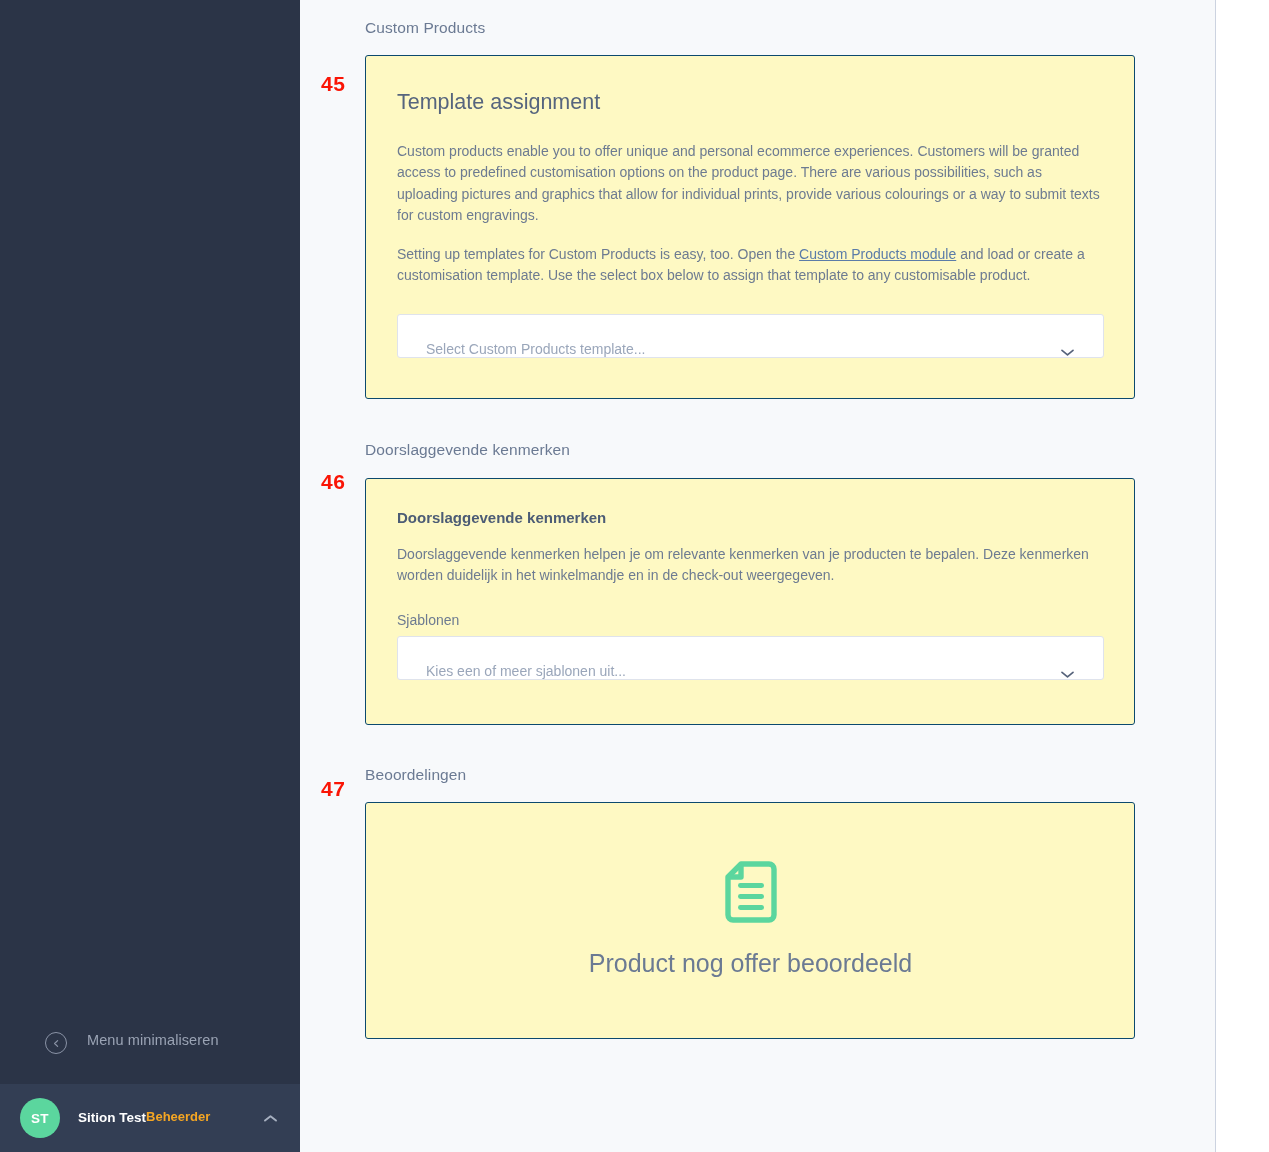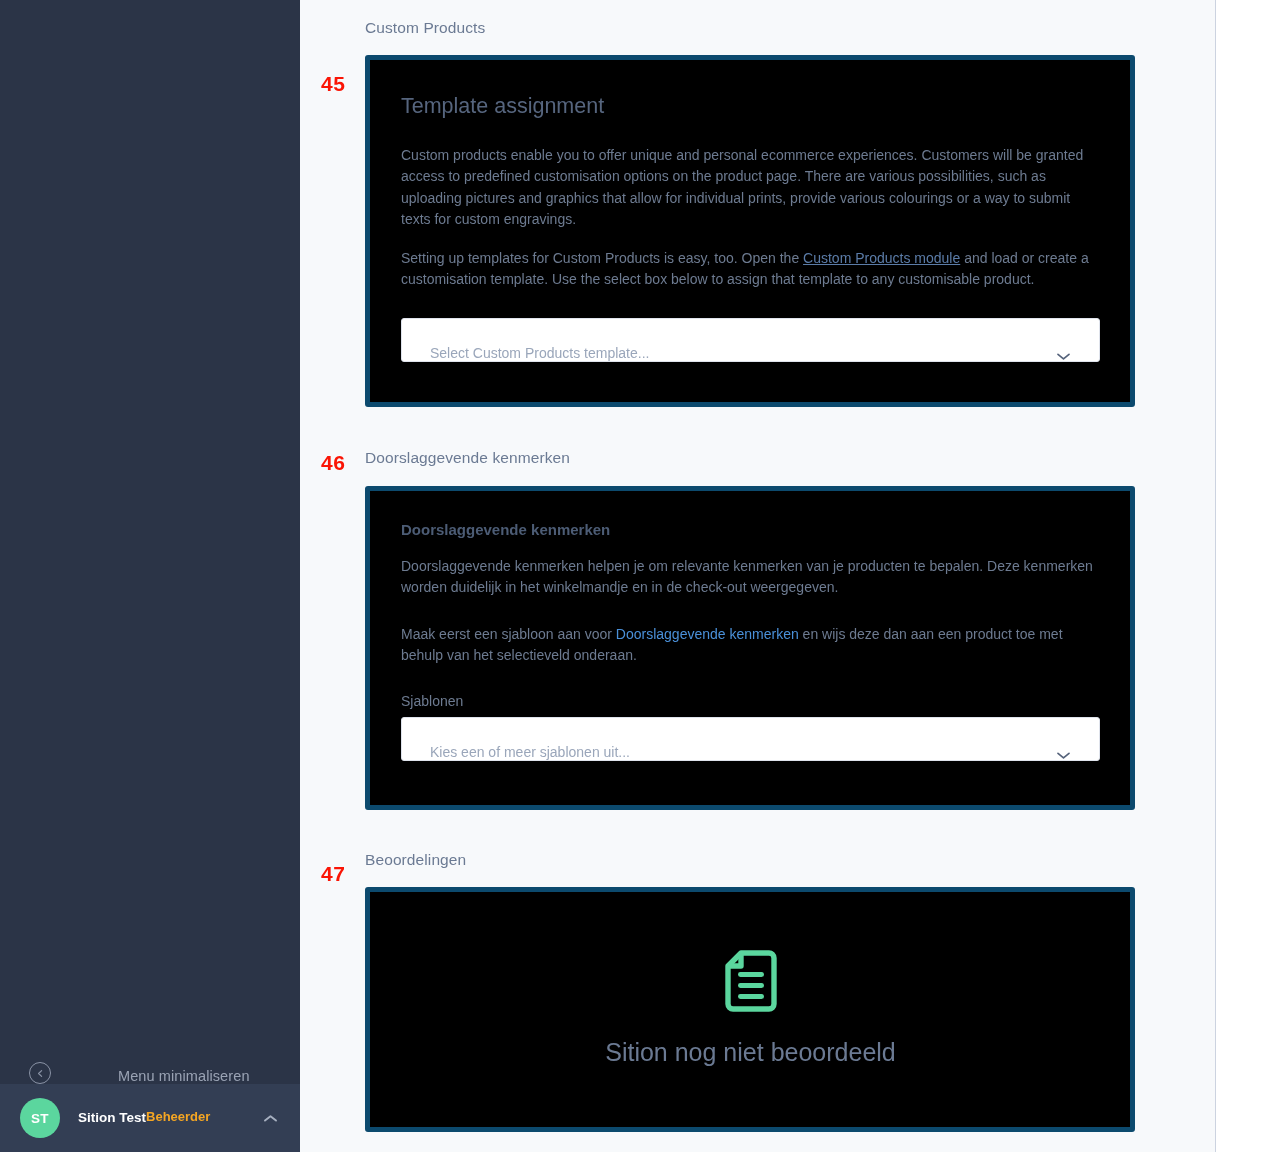--- a/index.html
+++ b/index.html
@@ -25,24 +25,23 @@
     height: 1152px;
     background: #2b3447;
     position: relative;
     display: flex;
     flex-direction: column;
     justify-content: flex-end;
   }
   .sidebar-minimise {
     height: 52px;
     display: flex;
-    align-items: flex-end;
-    padding-left: 29px;
+    align-items: flex-start;
+    padding-left: 45px;
     cursor: pointer;
-    gap: 47px;
   }
   .circle-icon {
     width: 22px; height: 22px;
     border: 1.4px solid #8a93a6;
     border-radius: 50%;
     display: flex; align-items: center; justify-content: center;
     flex: 0 0 auto;
   }
   .circle-icon svg { display:block; }
   .sidebar-minimise-label {
@@ -110,22 +109,22 @@
   .section-title {
     color: #6b7a93;
     font-size: 15.5px;
     padding-left: 65px;
     letter-spacing: .1px;
   }
 
   .card {
     margin-left: 65px;
     margin-right: 80px;
-    background: #000000;
-    border: 5px solid #0c4a6e;
+    background: #fef9c3;
+    border: 1px solid #0c4a6e;
     border-radius: 3px;
   }
 
   .annot {
     position: absolute;
     left: 21px;
     color: #fa1505;
     font-size: 21px;
     font-weight: bold;
     letter-spacing: .5px;
@@ -256,27 +255,24 @@
             <svg width="15" height="9" viewBox="0 0 15 9">
               <polyline points="2,2.4 7.5,6.8 13,2.4" fill="none" stroke="#55627a" stroke-width="1.7" stroke-linecap="round" stroke-linejoin="round"></polyline>
             </svg>
           </span>
         </div>
       </div>
     </div>
 
     <div class="section" style="padding-top:42px;">
       <div class="section-title">Doorslaggevende kenmerken</div>
-      <div class="annot" style="top:44px;">46</div>
+      <div class="annot" style="top:71px;">46</div>
       <div class="card" style="margin-top:19px; padding:30px 30px 44px 31px;">
         <h3 class="card-heading-bold">Doorslaggevende kenmerken</h3>
         <p class="body-text" style="margin-top:18px;">Doorslaggevende kenmerken helpen je om relevante kenmerken van je producten te bepalen. Deze kenmerken worden duidelijk in het winkelmandje en in de check-out weergegeven.</p>
-        <p class="body-text" style="margin-top:26px;">
-          <span>Maak eerst een sjabloon aan voor </span><a class="link-plain" href="#">Doorslaggevende kenmerken</a><span> en wijs deze dan aan een product toe met behulp van het selectieveld onderaan.</span>
-        </p>
         <div class="field-label" style="margin-top:26px;">Sjablonen</div>
         <div class="select-box">
           <span class="select-placeholder">Kies een of meer sjablonen uit...</span>
           <span class="select-chevron">
             <svg width="15" height="9" viewBox="0 0 15 9">
               <polyline points="2,2.4 7.5,6.8 13,2.4" fill="none" stroke="#55627a" stroke-width="1.7" stroke-linecap="round" stroke-linejoin="round"></polyline>
             </svg>
           </span>
         </div>
       </div>
@@ -289,21 +285,21 @@
         <div class="empty-state">
           <span style="display:inline-block;">
             <svg width="56" height="62" viewBox="0 0 56 62">
               <path d="M18 3 H46 A5 5 0 0 1 51 8 V54 A5 5 0 0 1 46 59 H10 A5 5 0 0 1 5 54 V16 Z" fill="none" stroke="#5bd69e" stroke-width="5.4" stroke-linejoin="round"></path>
               <path d="M18 3 V16 H5" fill="none" stroke="#5bd69e" stroke-width="5.4" stroke-linejoin="round"></path>
               <rect x="15" y="22" width="26" height="5" rx="2.4" fill="#5bd69e"></rect>
               <rect x="15" y="33" width="26" height="5" rx="2.4" fill="#5bd69e"></rect>
               <rect x="15" y="44" width="26" height="5" rx="2.4" fill="#5bd69e"></rect>
             </svg>
           </span>
-          <h2 class="empty-title" style="margin-top:22px;">Sition nog niet beoordeeld</h2>
+          <h2 class="empty-title" style="margin-top:22px;">Product nog offer beoordeeld</h2>
         </div>
       </div>
     </div>
 
   </div>
 
   <div class="right-rail"></div>
 
 </div>
 

